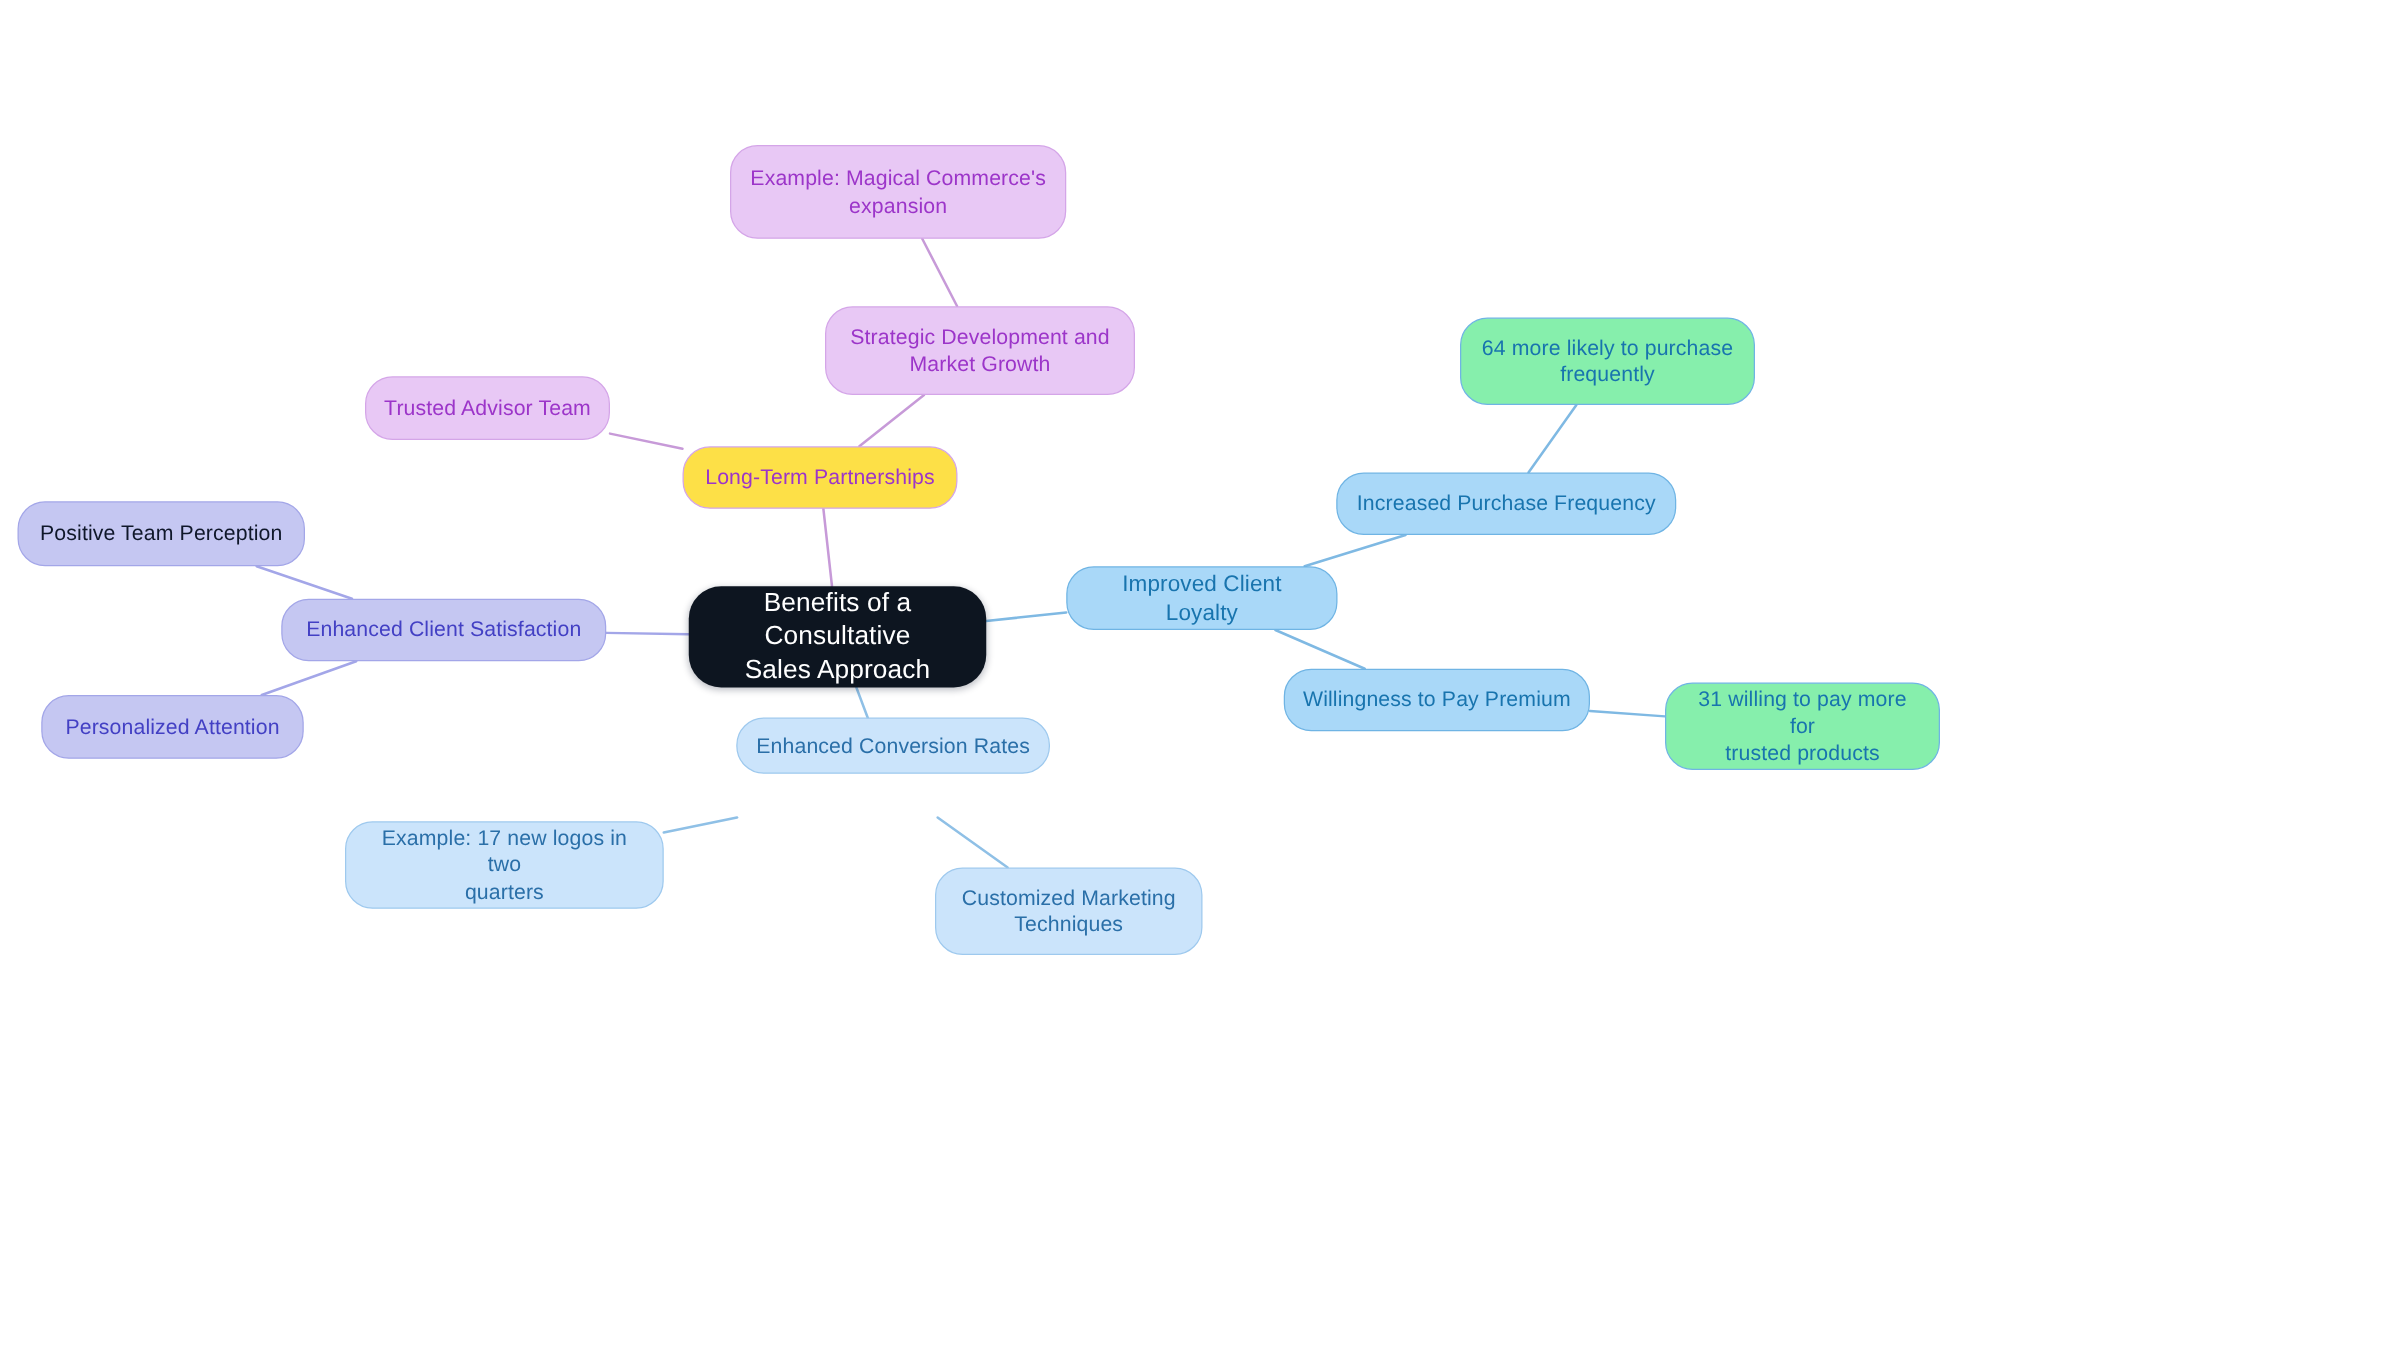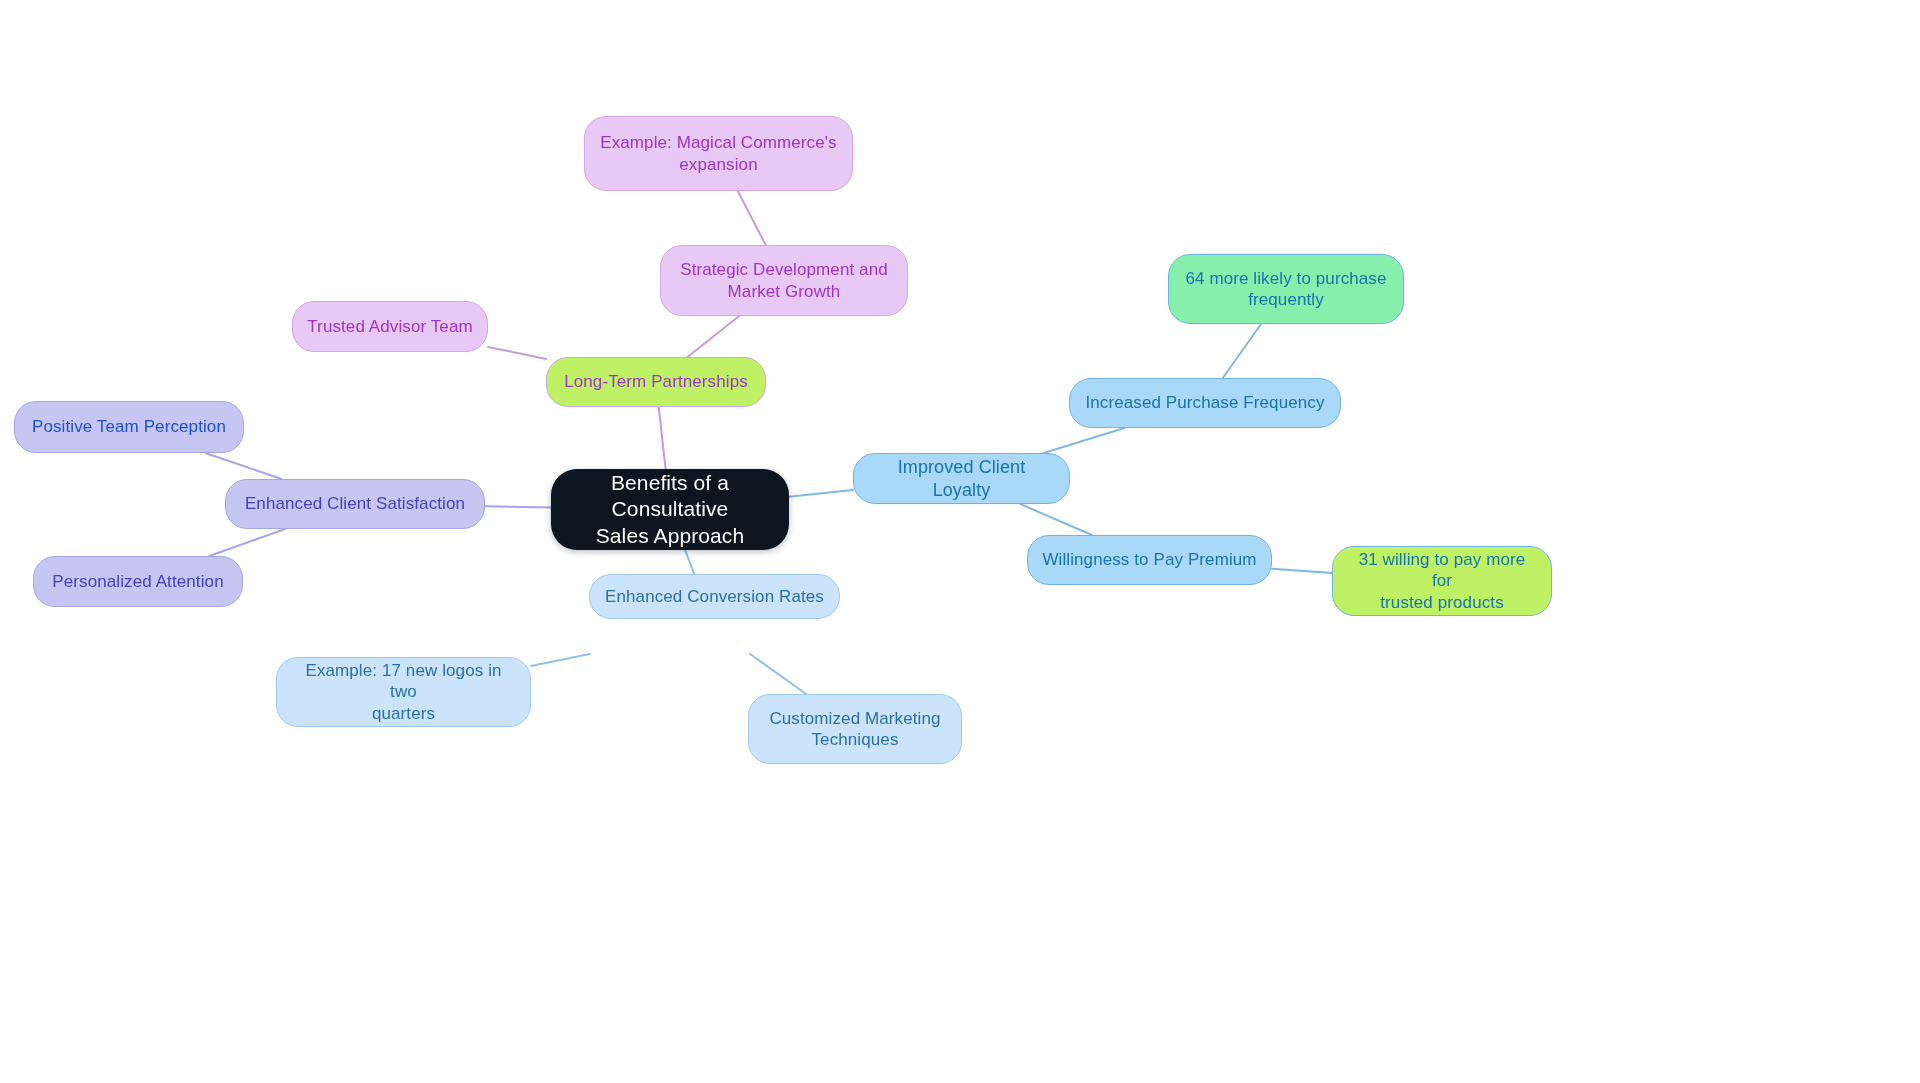--- a/index.html
+++ b/index.html
@@ -83,24 +83,24 @@
         <span class="node-text">Example: Magical Commerce's
 expansion</span>
       </div>
       <div class="node" style="left: 660px; top: 245px; width: 248px; height: 71px; background: rgb(232, 200, 245); border-color: rgb(212, 165, 232); color: rgb(156, 53, 201); font-size: 17px;">
         <span class="node-text">Strategic Development and
 Market Growth</span>
       </div>
       <div class="node" style="left: 292px; top: 301px; width: 196px; height: 51px; background: rgb(232, 200, 245); border-color: rgb(212, 165, 232); color: rgb(156, 53, 201); font-size: 17px;">
         <span class="node-text">Trusted Advisor Team</span>
       </div>
-      <div class="node" style="left: 546px; top: 357px; width: 220px; height: 50px; background: #bef264; border-color: rgb(212, 165, 232); color: rgb(156, 53, 201); font-size: 17px;">
+      <div class="node" style="left: 546px; top: 357px; width: 220px; height: 50px; background: #fde047; border-color: rgb(212, 165, 232); color: rgb(156, 53, 201); font-size: 17px;">
         <span class="node-text">Long-Term Partnerships</span>
       </div>
-      <div class="node" style="left: 14px; top: 401px; width: 230px; height: 52px; background: rgb(197, 199, 242); border-color: rgb(163, 166, 232); color: #1d4ed8; font-size: 17px;">
+      <div class="node" style="left: 14px; top: 401px; width: 230px; height: 52px; background: rgb(197, 199, 242); border-color: rgb(163, 166, 232); color: #0f172a; font-size: 17px;">
         <span class="node-text">Positive Team Perception</span>
       </div>
       <div class="node" style="left: 225px; top: 479px; width: 260px; height: 50px; background: rgb(197, 199, 242); border-color: rgb(163, 166, 232); color: rgb(67, 64, 196); font-size: 17px; text-align: right;">
         <span class="node-text">Enhanced Client Satisfaction</span>
       </div>
       <div class="node" style="left: 33px; top: 556px; width: 210px; height: 51px; background: rgb(197, 199, 242); border-color: rgb(163, 166, 232); color: rgb(67, 64, 196); font-size: 17px;">
         <span class="node-text">Personalized Attention</span>
       </div>
       <div class="node" style="left: 1168px; top: 254px; width: 236px; height: 70px; background: #86efac; border-color: rgb(111, 180, 228); color: rgb(24, 116, 174); font-size: 17px;">
         <span class="node-text">64 more likely to purchase
@@ -108,21 +108,21 @@
       </div>
       <div class="node" style="left: 1069px; top: 378px; width: 272px; height: 50px; background: rgb(169, 216, 248); border-color: rgb(111, 180, 228); color: rgb(24, 116, 174); font-size: 17px;">
         <span class="node-text">Increased Purchase Frequency</span>
       </div>
       <div class="node" style="left: 853px; top: 453px; width: 217px; height: 51px; background: rgb(169, 216, 248); border-color: rgb(111, 180, 228); color: rgb(24, 116, 174); font-size: 18px;">
         <span class="node-text">Improved Client Loyalty</span>
       </div>
       <div class="node" style="left: 1027px; top: 535px; width: 245px; height: 50px; background: rgb(169, 216, 248); border-color: rgb(111, 180, 228); color: rgb(24, 116, 174); font-size: 17px;">
         <span class="node-text">Willingness to Pay Premium</span>
       </div>
-      <div class="node" style="left: 1332px; top: 546px; width: 220px; height: 70px; background: #bef264; border-color: rgb(111, 180, 228); color: rgb(24, 116, 174); font-size: 17px;">
+      <div class="node" style="left: 1332px; top: 546px; width: 220px; height: 70px; background: #86efac; border-color: rgb(111, 180, 228); color: rgb(24, 116, 174); font-size: 17px;">
         <span class="node-text">31 willing to pay more for
 trusted products</span>
       </div>
       <div class="node" style="left: 589px; top: 574px; width: 251px; height: 45px; background: rgb(203, 228, 251); border-color: rgb(158, 201, 238); color: rgb(42, 111, 168); font-size: 17px;">
         <span class="node-text">Enhanced Conversion Rates</span>
       </div>
       <div class="node" style="left: 276px; top: 657px; width: 255px; height: 70px; background: rgb(203, 228, 251); border-color: rgb(158, 201, 238); color: rgb(42, 111, 168); font-size: 17px;">
         <span class="node-text">Example: 17 new logos in two
 quarters</span>
       </div>

